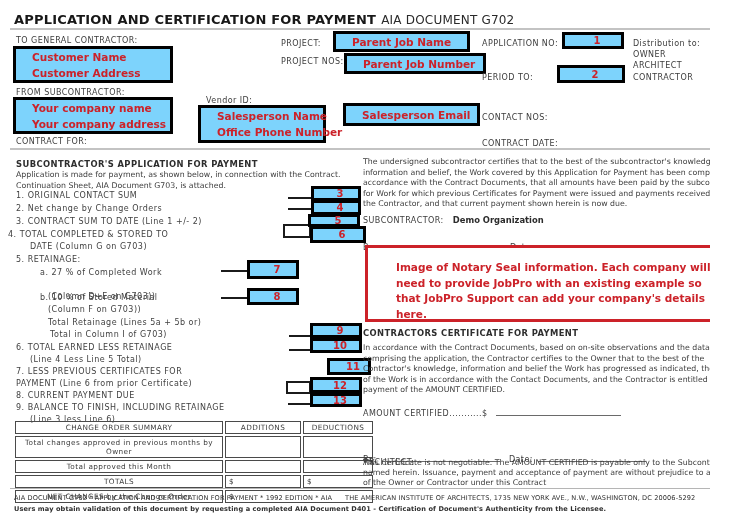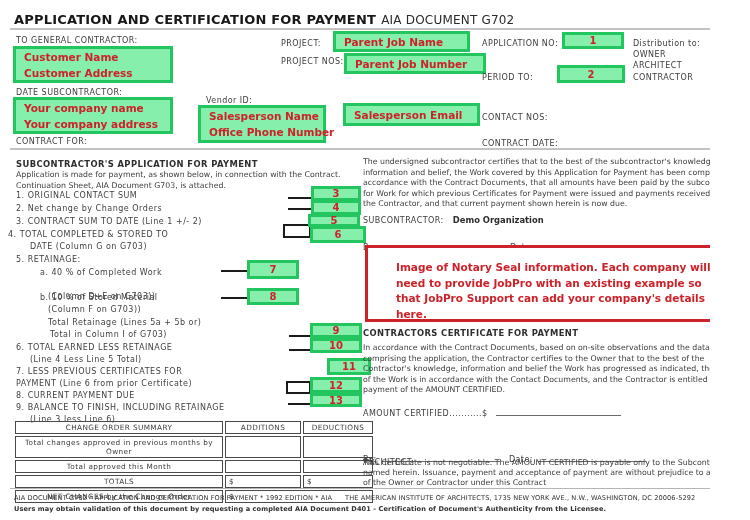--- a/index.html
+++ b/index.html
@@ -5,22 +5,22 @@
   html,body{margin:0;padding:0;background:#ffffff;}
   .page{position:relative;width:710px;height:520px;background:#fff;overflow:hidden;
         font-family:"DejaVu Sans","Liberation Sans",sans-serif;color:#3c3c3c;}
   .abs{position:absolute;}
   .title-main{font-size:13px;font-weight:bold;color:#181818;letter-spacing:0.2px;}
   .title-doc{font-size:12px;font-weight:normal;color:#2a2a2a;letter-spacing:0.2px;}
   .hr{position:absolute;border-top:2px solid #c3c3c3;}
   .hr-thin{position:absolute;border-top:1px solid #b5b5b5;}
   .lbl{position:absolute;font-size:8px;letter-spacing:0.45px;color:#3c3c3c;white-space:nowrap;}
   .item{position:absolute;font-size:8px;letter-spacing:0.5px;color:#3f3f3f;white-space:nowrap;}
-  .redbox{position:absolute;border:3px solid #22c55e;background:#86efac;color:#cc2229;
-          font-weight:bold;display:flex;align-items:center;box-sizing:border-box;}
+  .redbox{position:absolute;border:3px solid #000000;background:#7dd3fc;color:#cc2229;
+          font-weight:bold;display:flex;align-items:center;box-sizing:border-box;padding-left:8px;}
   .redbox .ph{font-size:10.5px;line-height:16px;padding-left:8px;white-space:nowrap;}
   .redbox.center{justify-content:center;}
   .redbox .num{font-size:10px;}
   .hline{position:absolute;border-top:2px solid #1b1b1b;}
   .orect{position:absolute;border:2px solid #1b1b1b;background:#fff;box-sizing:border-box;}
   .para{position:absolute;font-size:7.8px;line-height:10.6px;color:#3c3c3c;}
   .bold-head{position:absolute;font-size:8.4px;font-weight:bold;letter-spacing:0.4px;color:#2e2e2e;white-space:nowrap;}
   .ul{display:inline-block;border-bottom:1px solid #6a6a6a;height:8px;vertical-align:baseline;}
   .notary{position:absolute;border:3px solid #cc2229;box-sizing:border-box;background:#fff;
           color:#cc2229;font-weight:bold;font-size:10.5px;line-height:15.5px;padding:12px 12px 0 28px;}
@@ -42,21 +42,21 @@
   </div>
   <div class="hr" style="left:10px;top:28px;width:731px;"></div>
 
   <div class="lbl" style="left:16px;top:36px;">TO GENERAL CONTRACTOR:</div>
   <div class="redbox" style="left:13px;top:46px;width:160px;height:37px;">
     <div class="ph">
       <div>Customer Name</div>
       <div>Customer Address</div>
     </div>
   </div>
-  <div class="lbl" style="left:16px;top:88px;">DATE SUBCONTRACTOR:</div>
+  <div class="lbl" style="left:16px;top:88px;">FROM SUBCONTRACTOR:</div>
   <div class="redbox" style="left:13px;top:97px;width:160px;height:37px;">
     <div class="ph">
       <div>Your company name</div>
       <div>Your company address</div>
     </div>
   </div>
   <div class="lbl" style="left:16px;top:137px;">CONTRACT FOR:</div>
 
   <div class="lbl" style="left:281px;top:39px;">PROJECT:</div>
   <div class="redbox" style="left:333px;top:31px;width:137px;height:21px;">
@@ -97,21 +97,21 @@
 
   <div class="bold-head" style="left:16px;top:159px;">SUBCONTRACTOR'S APPLICATION FOR PAYMENT</div>
   <div class="para" style="left:16px;top:170px;width:342px;">Application is made for payment, as shown below, in connection with the Contract. Continuation Sheet, AIA Document G703, is attached.</div>
 
   <div class="item" style="left:16px;top:191px;">1. ORIGINAL CONTACT SUM</div>
   <div class="item" style="left:16px;top:204px;">2. Net change by Change Orders</div>
   <div class="item" style="left:16px;top:217px;">3. CONTRACT SUM TO DATE (Line 1 +/- 2)</div>
   <div class="item" style="left:8px;top:230px;">4. TOTAL COMPLETED &amp; STORED TO</div>
   <div class="item" style="left:30px;top:242px;">DATE (Column G on G703)</div>
   <div class="item" style="left:16px;top:255px;">5. RETAINAGE:</div>
-  <div class="item" style="left:40px;top:268px;">a. 40 % of Completed Work</div>
+  <div class="item" style="left:40px;top:268px;">a. 27 % of Completed Work</div>
   <div class="item" style="left:48px;top:280px;margin-top:12px;">(Column D+E on G703))</div>
   <div class="item" style="left:40px;top:293px;">b. 10 % of Stored Material</div>
   <div class="item" style="left:48px;top:305px;">(Column F on G703))</div>
   <div class="item" style="left:48px;top:318px;">Total Retainage (Lines 5a + 5b or)</div>
   <div class="item" style="left:50px;top:330px;">Total in Column I of G703)</div>
   <div class="item" style="left:16px;top:343px;">6. TOTAL EARNED LESS RETAINAGE</div>
   <div class="item" style="left:30px;top:355px;">(Line 4 Less Line 5 Total)</div>
   <div class="item" style="left:16px;top:367px;">7. LESS PREVIOUS CERTIFICATES FOR</div>
   <div class="item" style="left:16px;top:379px;">PAYMENT (Line 6 from prior Certificate)</div>
   <div class="item" style="left:16px;top:391px;">8. CURRENT PAYMENT DUE</div>

